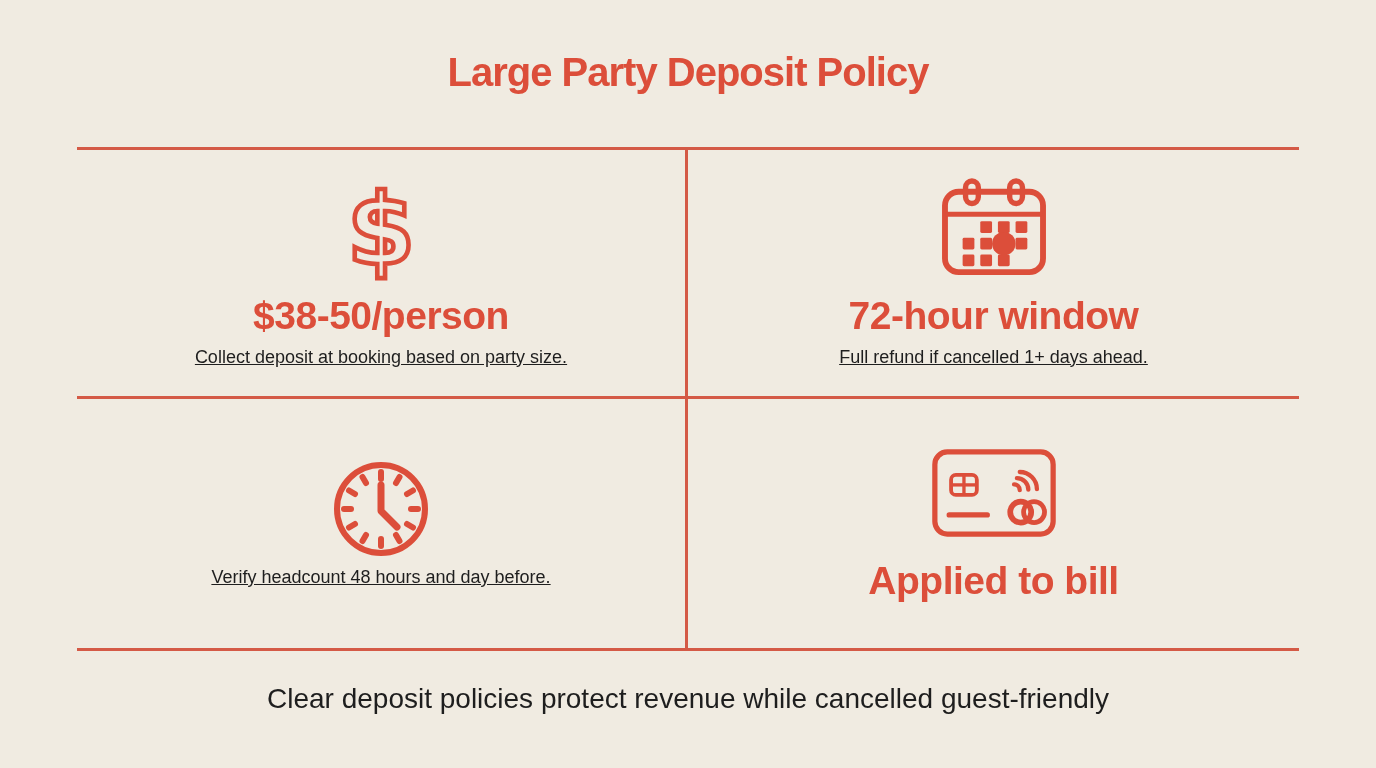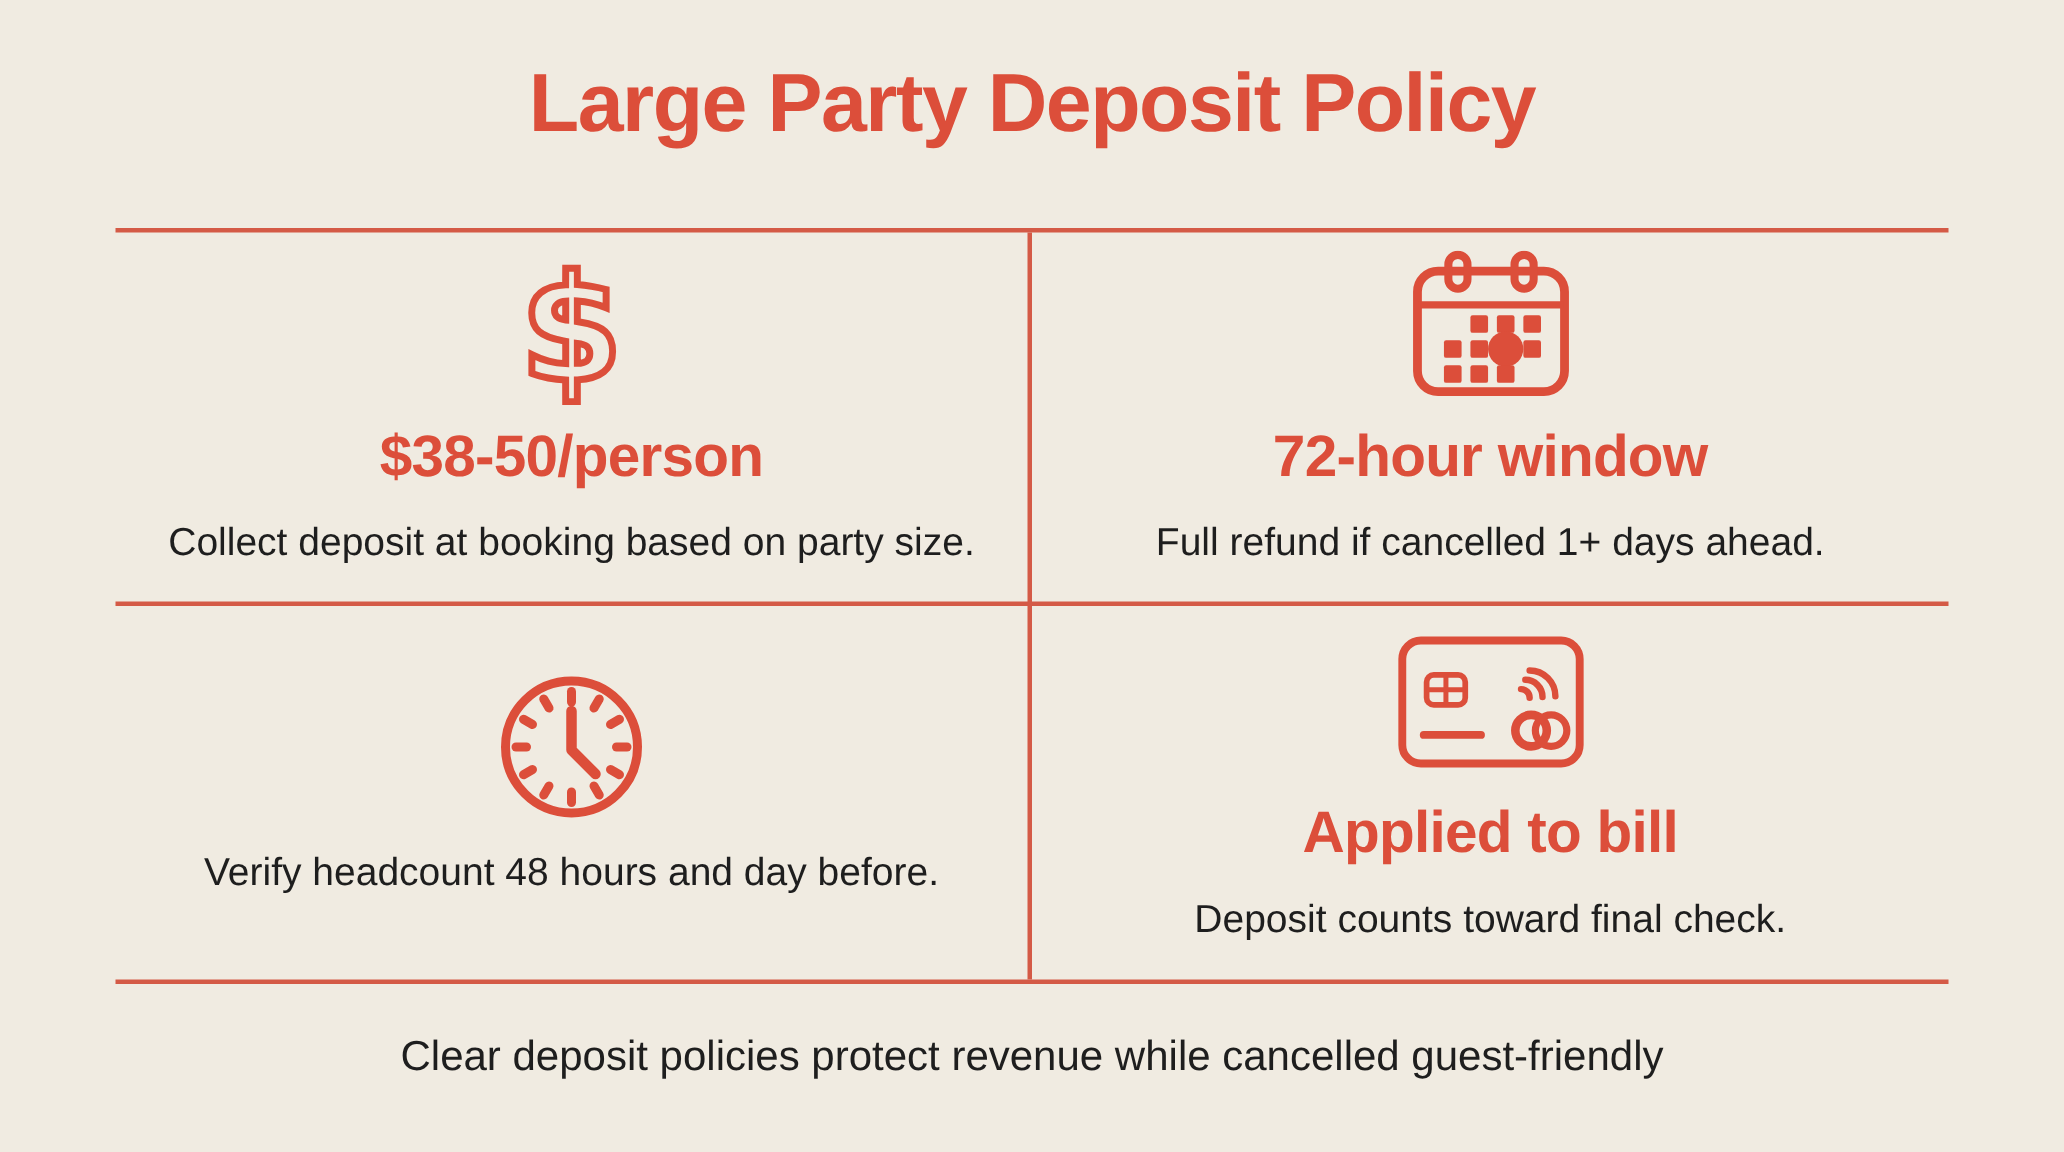--- a/index.html
+++ b/index.html
@@ -11,24 +11,24 @@
   html,body{margin:0;padding:0;}
   body{background:#ccc;}
   .canvas{
     width:1376px;height:768px;
     background:var(--bg);
     font-family:"Liberation Sans", sans-serif;
     position:relative;overflow:hidden;
     margin:0 auto;
   }
   .title{
-    margin:0;padding-top:38px;
+    margin:12px;padding-top:38px;
     text-align:center;
     color:var(--accent);
-    font-size:55px;font-weight:700;
+    font-size:40px;font-weight:700;
     letter-spacing:-1px;line-height:1.1;
   }
   .grid{
     width:1222px;margin:53px auto 0;
     border-top:3px solid var(--divider);
     border-bottom:3px solid var(--divider);
     display:grid;
     grid-template-columns:1fr 1fr;
     grid-template-rows:249px 249px;
   }
@@ -43,22 +43,22 @@
     height:108px;display:flex;
     align-items:center;justify-content:center;
   }
   .quad-heading{
     margin:12px 0 4px;
     color:var(--accent);
     font-size:39px;font-weight:700;
     letter-spacing:-0.5px;line-height:1.15;
   }
   .quad-desc{
-    margin:14px;color:var(--text);
-    font-size:26px;line-height:1.2;
+    margin:4px;color:var(--text);
+    font-size:18px;line-height:1.2;text-decoration:underline;
   }
   .footer{
     margin:30px 0 0;text-align:center;
     color:var(--text);font-size:28px;line-height:1.3;
   }
   
   .st{stroke:var(--accent);fill:none;}
   .fl{fill:var(--accent);stroke:none;}
   .rc{stroke-linecap:round;stroke-linejoin:round;}
 </style>
@@ -135,20 +135,19 @@
           <line x1="20" y1="37.5" x2="47" y2="37.5" class="st" stroke-width="3.5"></line>
           <path d="M86,37 a6,6 0 0 1 6,6" class="st rc" stroke-width="4.5"></path>
           <path d="M89,30.5 a12,12 0 0 1 12,12" class="st rc" stroke-width="4.5"></path>
           <path d="M92,24 a18,18 0 0 1 18,18" class="st rc" stroke-width="4.5"></path>
           <line x1="18" y1="69" x2="58" y2="69" class="st rc" stroke-width="5.5"></line>
           <circle cx="93" cy="66" r="11" class="st" stroke-width="6"></circle>
           <circle cx="107" cy="66" r="11" class="st" stroke-width="5"></circle>
         </svg>
       </div>
       <div class="quad-heading">Applied to bill</div>
-      <p class="quad-desc">Deposit counts toward final check.</p>
     </div>
 
   </div>
 
   <p class="footer">Clear deposit policies protect revenue while cancelled guest-friendly</p>
 
 </div>
 
 </body></html>

